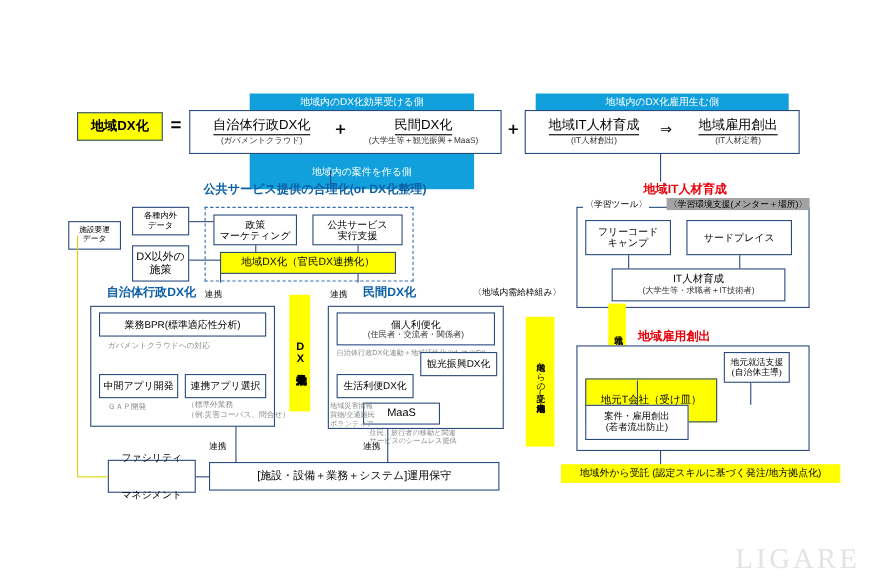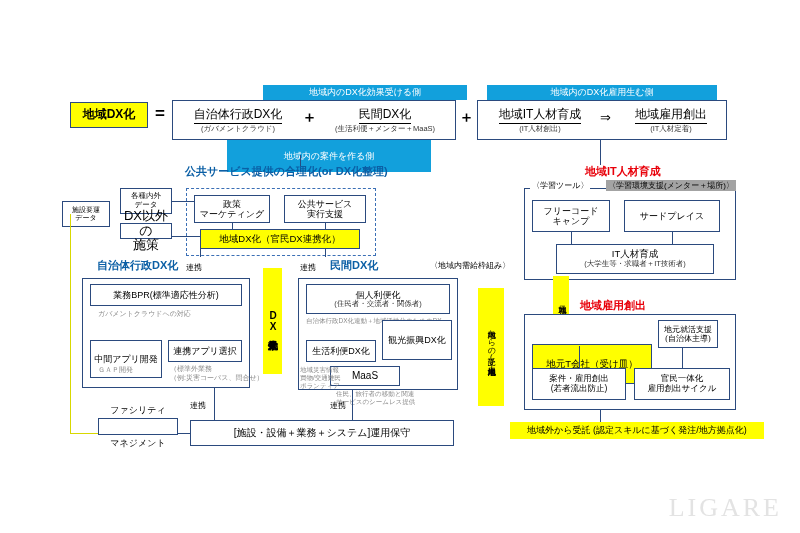--- a/index.html
+++ b/index.html
@@ -42,33 +42,33 @@
 </head>
 <body>
 
 <div class="canvas">
 
   <div class="abs box yellow lbl" style="left:70px;top:102px;width:78px;height:26px;font-size:12px;">
     <span>地域DX化</span>
   </div>
   <div class="abs eq" style="left:155px;top:104px;"><span>=</span></div>
 
-  <div class="abs blue-bar" style="left:227px;top:85px;width:204px;height:15px;margin-left:36px;">
+  <div class="abs blue-bar" style="left:227px;top:85px;width:204px;height:15px;">
     <span>地域内のDX化効果受ける側</span>
   </div>
 
   <div class="abs box" style="left:172px;top:100px;width:284px;height:40px;"></div>
   <div class="abs" style="left:176px;top:104px;width:124px;height:32px;text-align:center;">
     <div style="font-size:12px;border-bottom:1px solid #000;display:inline-block;line-height:1.3;">自治体行政DX化</div>
     <div class="sub">(ガバメントクラウド)</div>
   </div>
   <div class="abs plus" style="left:302px;top:108px;"><span>＋</span></div>
   <div class="abs" style="left:318px;top:104px;width:134px;height:32px;text-align:center;">
     <div style="font-size:12px;border-bottom:1px solid #000;display:inline-block;line-height:1.3;">民間DX化</div>
-    <div class="sub">(生活利便＋メンター＋MaaS)</div>
+    <div class="sub">(大学生等＋観光振興＋MaaS)</div>
   </div>
   <div class="abs blue-bar" style="left:227px;top:140px;width:204px;height:32px;">
     <span>地域内の案件を作る側</span>
   </div>
 
   <div class="abs plus" style="left:459px;top:108px;"><span>＋</span></div>
 
   <div class="abs blue-bar" style="left:487px;top:85px;width:230px;height:15px;">
     <span>地域内のDX化雇用生む側</span>
   </div>
@@ -113,42 +113,42 @@
     <span>実行支援</span>
   </div>
   <div class="abs box yellow" style="left:200px;top:229px;width:160px;height:20px;font-size:9.5px;">
     <span>地域DX化（官民DX連携化）</span>
   </div>
 
   <div class="abs box" style="left:120px;top:188px;width:52px;height:26px;font-size:7.5px;">
     <span>各種内外</span>
     <span>データ</span>
   </div>
-  <div class="abs box" style="left:120px;top:223px;width:52px;height:16px;font-size:13px;">
+  <div class="abs box" style="left:120px;top:223px;width:52px;height:33px;font-size:10px;">
     <span>DX以外の</span>
     <span>施策</span>
   </div>
   <div class="abs box" style="left:62px;top:201px;width:48px;height:26px;font-size:7px;">
     <span>施設要運</span>
     <span>データ</span>
   </div>
 
   <div class="thinline" style="left:172px;top:201px;width:22px;height:1px;"></div>
   <div class="thinline" style="left:172px;top:236px;width:28px;height:1px;"></div>
   <div class="thinline" style="left:232px;top:223px;width:1px;height:6px;"></div>
   <div class="thinline" style="left:325px;top:223px;width:1px;height:6px;"></div>
 
   <div class="abs box" style="left:82px;top:278px;width:168px;height:110px;"></div>
   <div class="abs box" style="left:90px;top:284px;width:152px;height:22px;font-size:9px;">
     <span>業務BPR(標準適応性分析)</span>
   </div>
   <div class="abs gray" style="left:98px;top:309px;">
     <span>ガバメントクラウドへの対応</span>
   </div>
-  <div class="abs box" style="left:90px;top:340px;width:72px;height:38px;font-size:9px;">
+  <div class="abs box" style="left:90px;top:340px;width:72px;height:22px;font-size:9px;">
     <span>中間アプリ開発</span>
   </div>
   <div class="abs box" style="left:168px;top:340px;width:74px;height:22px;font-size:9px;">
     <span>連携アプリ選択</span>
   </div>
   <div class="abs gray" style="left:98px;top:365px;">
     <span>ＧＡＰ開発</span>
   </div>
   <div class="abs gray" style="left:170px;top:365px;line-height:1.25;">
     <div>（標準外業務</div>
@@ -171,21 +171,21 @@
   <div class="abs box" style="left:306px;top:284px;width:144px;height:30px;font-size:9px;">
     <span>個人利便化</span>
     <span class="sub">(住民者・交流者・関係者)</span>
   </div>
   <div class="abs gray" style="left:306px;top:317px;font-size:6.5px;">
     <span>自治体行政DX化連動＋地域活性化のためのDX</span>
   </div>
   <div class="abs box" style="left:306px;top:340px;width:70px;height:22px;font-size:9px;">
     <span>生活利便DX化</span>
   </div>
-  <div class="abs box" style="left:382px;top:320px;width:70px;height:40px;font-size:9px;">
+  <div class="abs box" style="left:382px;top:320px;width:70px;height:22px;font-size:9px;">
     <span>観光振興DX化</span>
   </div>
   <div class="abs box" style="left:330px;top:366px;width:70px;height:20px;font-size:10px;">
     <span>MaaS</span>
   </div>
   <div class="abs gray" style="left:300px;top:366px;line-height:1.25;font-size:6.5px;">
     <div>地域災害情報</div>
     <div>買物/交通難民</div>
     <div>ボランティア</div>
   </div>
@@ -235,33 +235,29 @@
     <span>地元T会社（受け皿）</span>
   </div>
   <div class="abs box" style="left:658px;top:320px;width:60px;height:28px;font-size:8px;font-family:Liberation Serif, serif;">
     <span>地元就活支援</span>
     <span>(自治体主導)</span>
   </div>
   <div class="abs box" style="left:532px;top:368px;width:94px;height:32px;font-size:8.5px;">
     <span>案件・雇用創出</span>
     <span>(若者流出防止)</span>
   </div>
-  <div class="abs box" style="left:634px;top:368px;width:96px;height:32px;font-size:8.5px;">
-    <span>官民一体化</span>
-    <span>雇用創出サイクル</span>
-  </div>
   <div class="thinline" style="left:579px;top:346px;width:1px;height:22px;"></div>
   <div class="thinline" style="left:682px;top:348px;width:1px;height:20px;"></div>
 
   <div class="abs yellow" style="left:510px;top:422px;font-size:9px;padding:2px 17px;">
     <span>地域外から受託 (認定スキルに基づく発注/地方拠点化)</span>
   </div>
   <div class="thinline" style="left:600px;top:410px;width:1px;height:12px;"></div>
 
-  <div class="abs box" style="left:98px;top:418px;width:80px;height:17px;font-size:9px;gap:23px;">
+  <div class="abs box" style="left:98px;top:418px;width:80px;height:30px;font-size:9px;gap:23px;">
     <span>ファシリティ</span>
     <span>マネジメント</span>
   </div>
   <div class="abs box" style="left:190px;top:420px;width:264px;height:26px;font-size:10px;">
     <span>[施設・設備＋業務＋システム]運用保守</span>
   </div>
 
   <div class="abs" style="left:190px;top:400px;font-size:8px;">
     <span>連携</span>
   </div>

